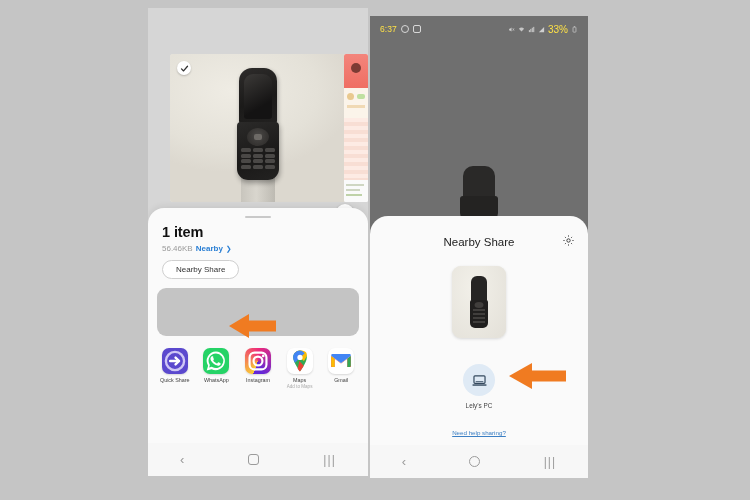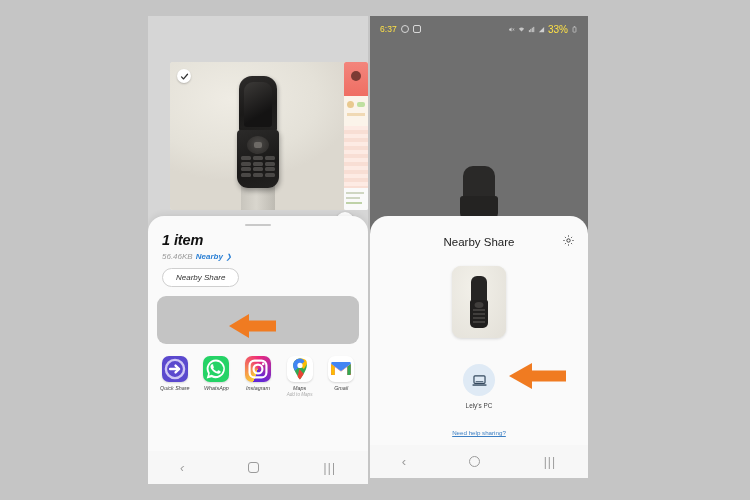--- a/index.html
+++ b/index.html
@@ -10,21 +10,21 @@
     overflow: hidden;
   }
   #stage { position: relative; width: 750px; height: 500px; }
 
   
   .phone {
     position: absolute;
     background: #d5d5d5;
     overflow: hidden;
   }
-  #phone-left  { left: 148px; top: 16px; width: 220px; height: 468px; font-style: italic; }
+  #phone-left  { left: 148px; top: 8px; width: 220px; height: 468px; }
   #phone-right { left: 370px; top: 16px; width: 218px; height: 462px; }
 
   
   #left-photo-area {
     position: absolute; left: 0; top: 0; width: 220px; height: 268px;
     background: #d6d6d6;
   }
   .photo-card {
     position: absolute; left: 22px; top: 46px; width: 176px; height: 148px;
     background: #e9e6de; border-radius: 3px; overflow: hidden;

